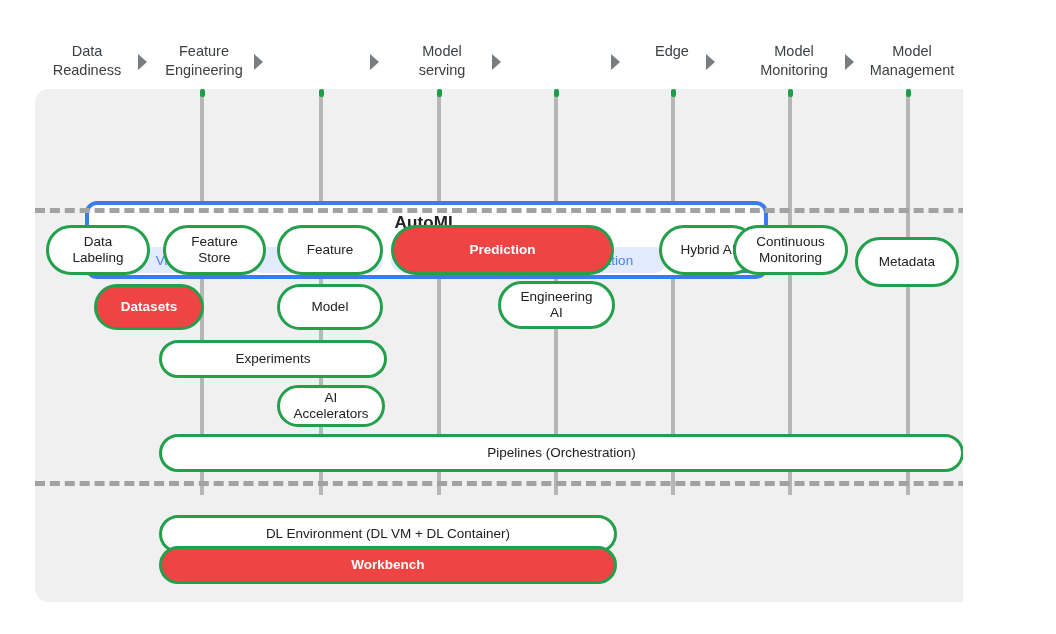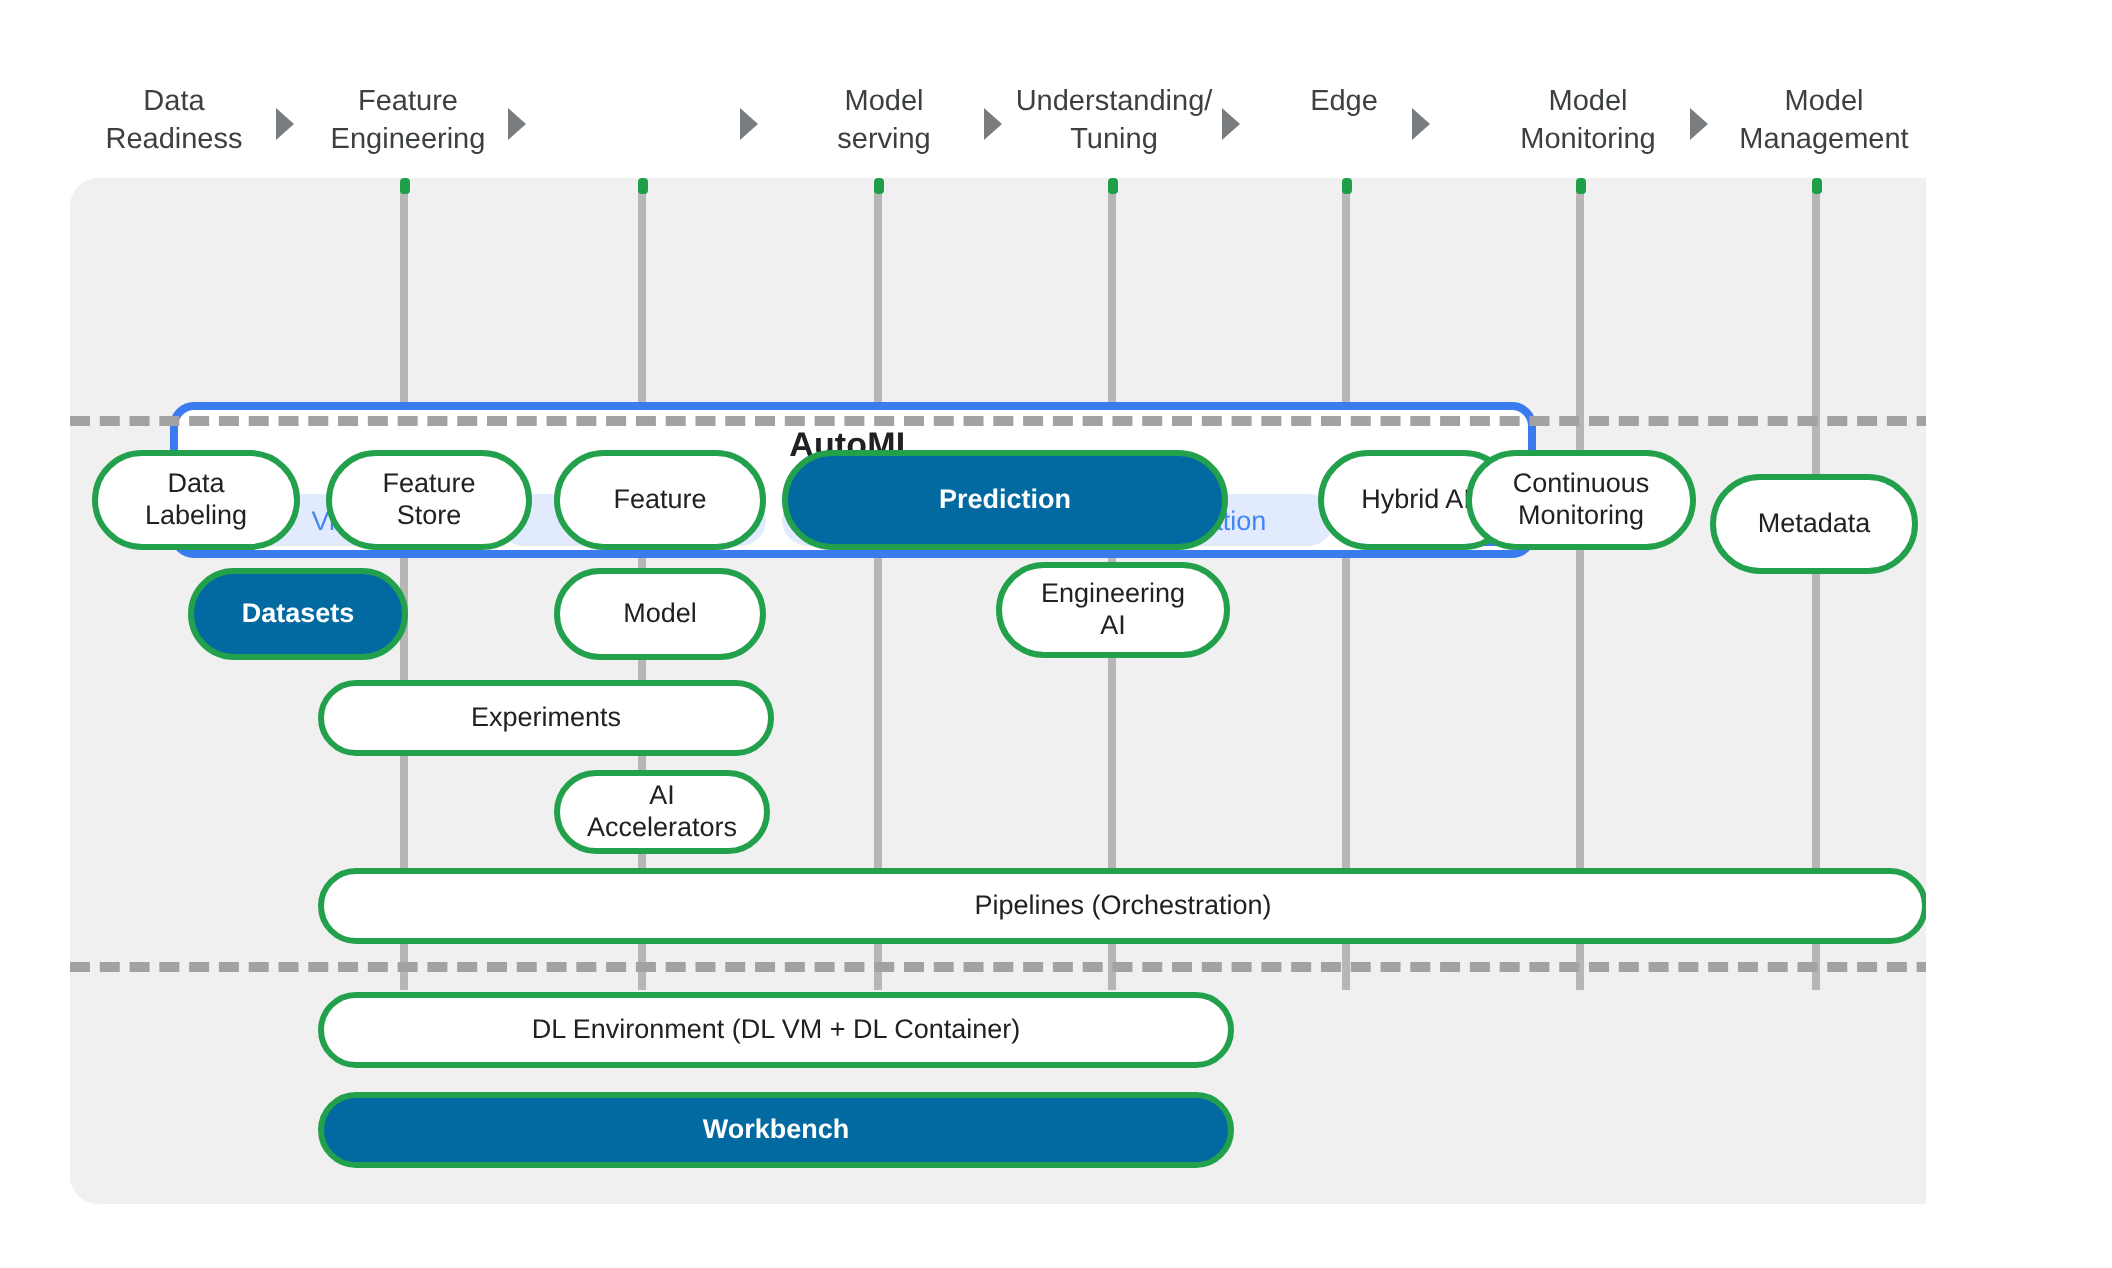--- a/index.html
+++ b/index.html
@@ -129,21 +129,21 @@
     color: #202124;
     display: flex;
     align-items: center;
     justify-content: center;
     text-align: center;
     font-size: 13.5px;
     line-height: 16px;
     white-space: pre-line;
   }
   .pill.filled {
-    background: #0369a1;
+    background: #ef4444;
     border-color: #22a04b;
     color: #ffffff;
     font-weight: bold;
   }
 </style>
 </head>
 <body>
 
 <div id="canvas">
 
@@ -151,22 +151,20 @@
       <div class="phase-label" style="left: 26px; width: 122px;">Data
 Readiness</div>
       <div class="phase-arrow" style="left: 138px;"></div>
       <div class="phase-label" style="left: 145px; width: 118px;">Feature
 Engineering</div>
       <div class="phase-arrow" style="left: 254px;"></div>
       <div class="phase-arrow" style="left: 370px;"></div>
       <div class="phase-label" style="left: 392px; width: 100px;">Model
 serving</div>
       <div class="phase-arrow" style="left: 492px;"></div>
-      <div class="phase-label" style="left: 498px; width: 118px;">Understanding/
-Tuning</div>
       <div class="phase-arrow" style="left: 611px;"></div>
       <div class="phase-label" style="left: 622px; width: 100px;">Edge</div>
       <div class="phase-arrow" style="left: 706px;"></div>
       <div class="phase-label" style="left: 736px; width: 116px;">Model
 Monitoring</div>
       <div class="phase-arrow" style="left: 845px;"></div>
       <div class="phase-label" style="left: 850px; width: 124px;">Model
 Management</div>
     </div>
 
@@ -216,21 +214,21 @@
 Monitoring</div>
         <div class="pill" style="left: 820px; top: 136px; width: 104px; height: 50px; border-radius: 25px; margin-top: 12px;">Metadata</div>
         <div class="pill filled" style="left: 59px; top: 195px; width: 110px; height: 46px; border-radius: 23px;">Datasets</div>
         <div class="pill" style="left: 242px; top: 195px; width: 106px; height: 46px; border-radius: 23px;">Model</div>
         <div class="pill" style="left: 463px; top: 192px; width: 117px; height: 48px; border-radius: 24px;">Engineering
 AI</div>
         <div class="pill" style="left: 124px; top: 251px; width: 228px; height: 38px; border-radius: 19px;">Experiments</div>
         <div class="pill" style="left: 242px; top: 296px; width: 108px; height: 42px; border-radius: 21px;">AI
 Accelerators</div>
         <div class="pill" style="left: 124px; top: 345px; width: 805px; height: 38px; border-radius: 19px;">Pipelines (Orchestration)</div>
-        <div class="pill" style="left: 124px; top: 407px; width: 458px; height: 38px; border-radius: 19px;">DL Environment (DL VM + DL Container)</div>
+        <div class="pill" style="left: 124px; top: 426px; width: 458px; height: 38px; border-radius: 19px;">DL Environment (DL VM + DL Container)</div>
         <div class="pill filled" style="left: 124px; top: 457px; width: 458px; height: 38px; border-radius: 19px;">Workbench</div>
       </div>
   </div>
 
   <div id="separators-layer">
       <div class="dashed-sep" style="left: 35px; top: 208px; width: 978px;"></div>
       <div class="dashed-sep" style="left: 35px; top: 481px; width: 978px;"></div>
     </div>
 
 </div>

